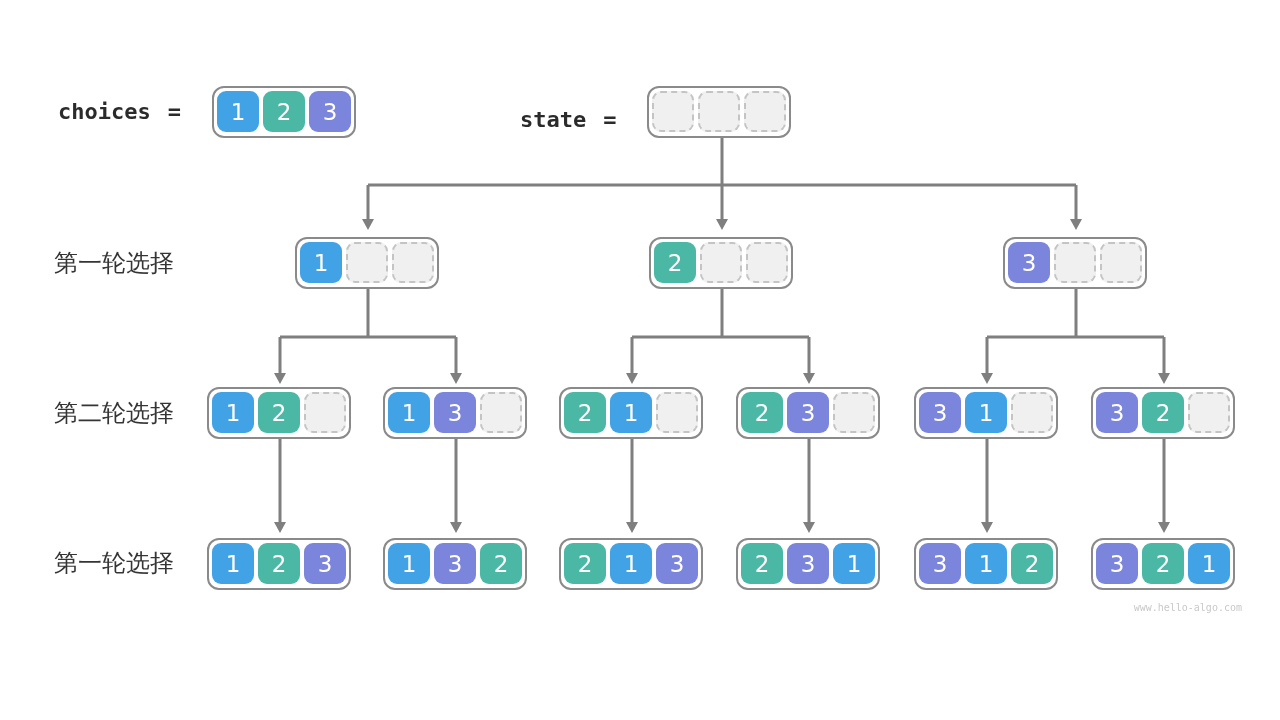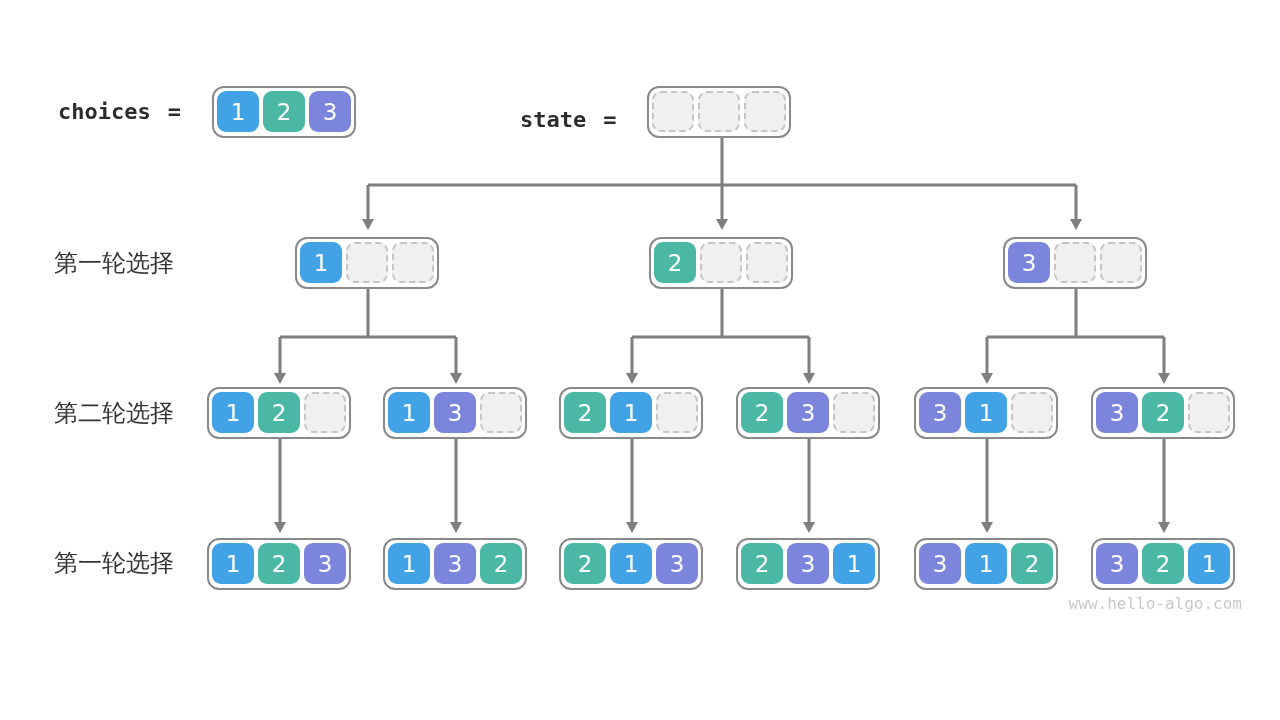--- a/index.html
+++ b/index.html
@@ -64,21 +64,21 @@
     left: 54px;
     font-size: 24px;
     line-height: 28px;
     color: #353535;
   }
   .watermark {
     position: absolute;
     right: 38px;
     bottom: 22px;
     font-family: "DejaVu Sans Mono", "Liberation Mono", monospace;
-    font-size: 16px;
+    font-size: 10px;
     color: #C9C9C9;
   }
 </style>
 </head>
 <body>
 
 <div id="canvas" style="--c1: #41A3E6; --c2: #4AB8A5; --c3: #7B85DC; --empty: #F0F0F0; --arrow: #7F7F7F; --node-border: #8A8A8A;">
 
   <svg id="connectors" viewBox="0 0 1280 720" xmlns="http://www.w3.org/2000/svg">
 

